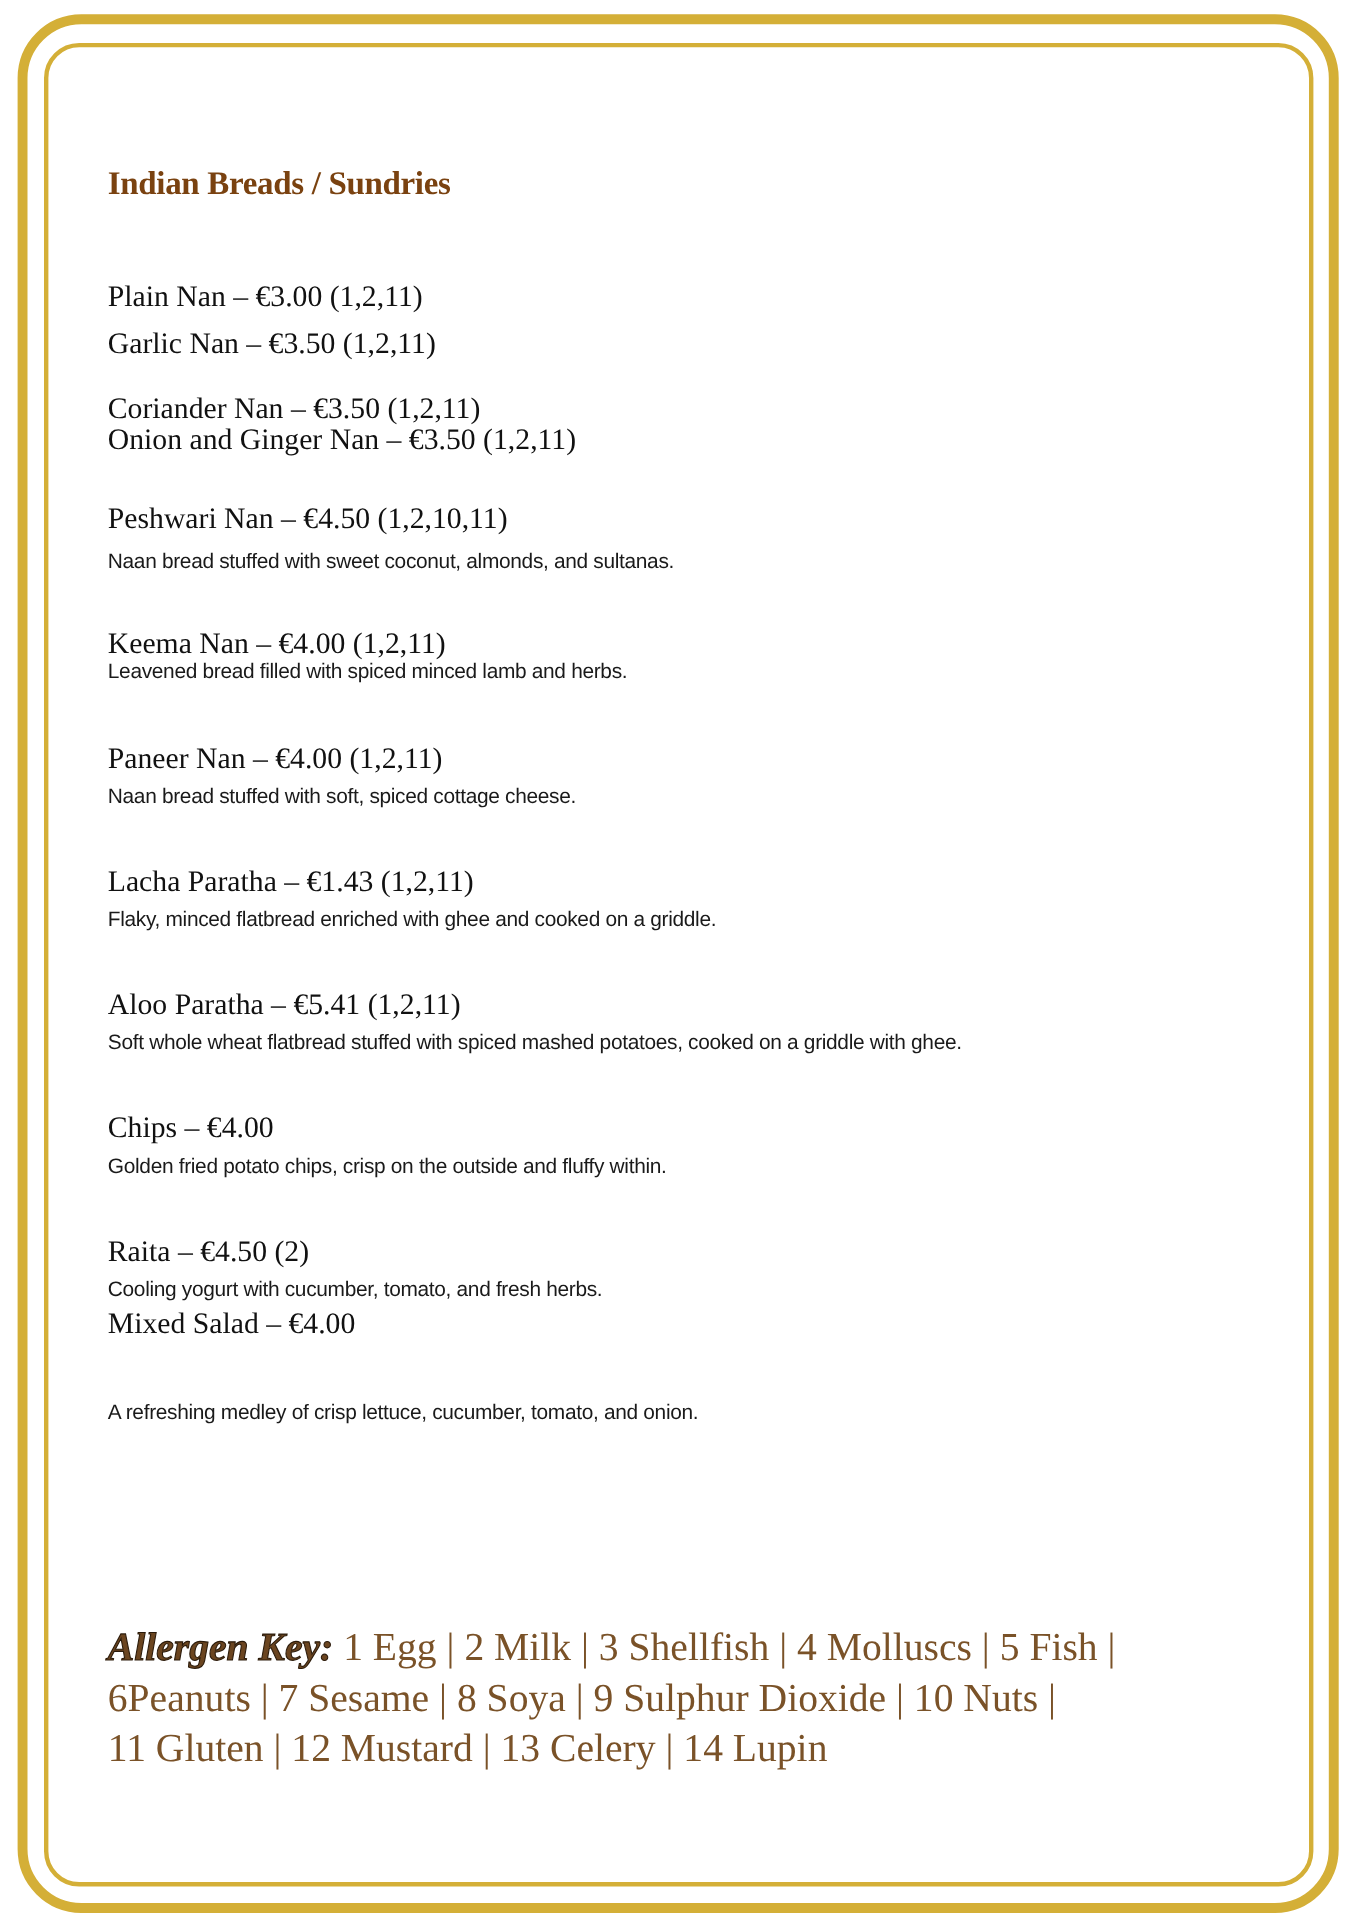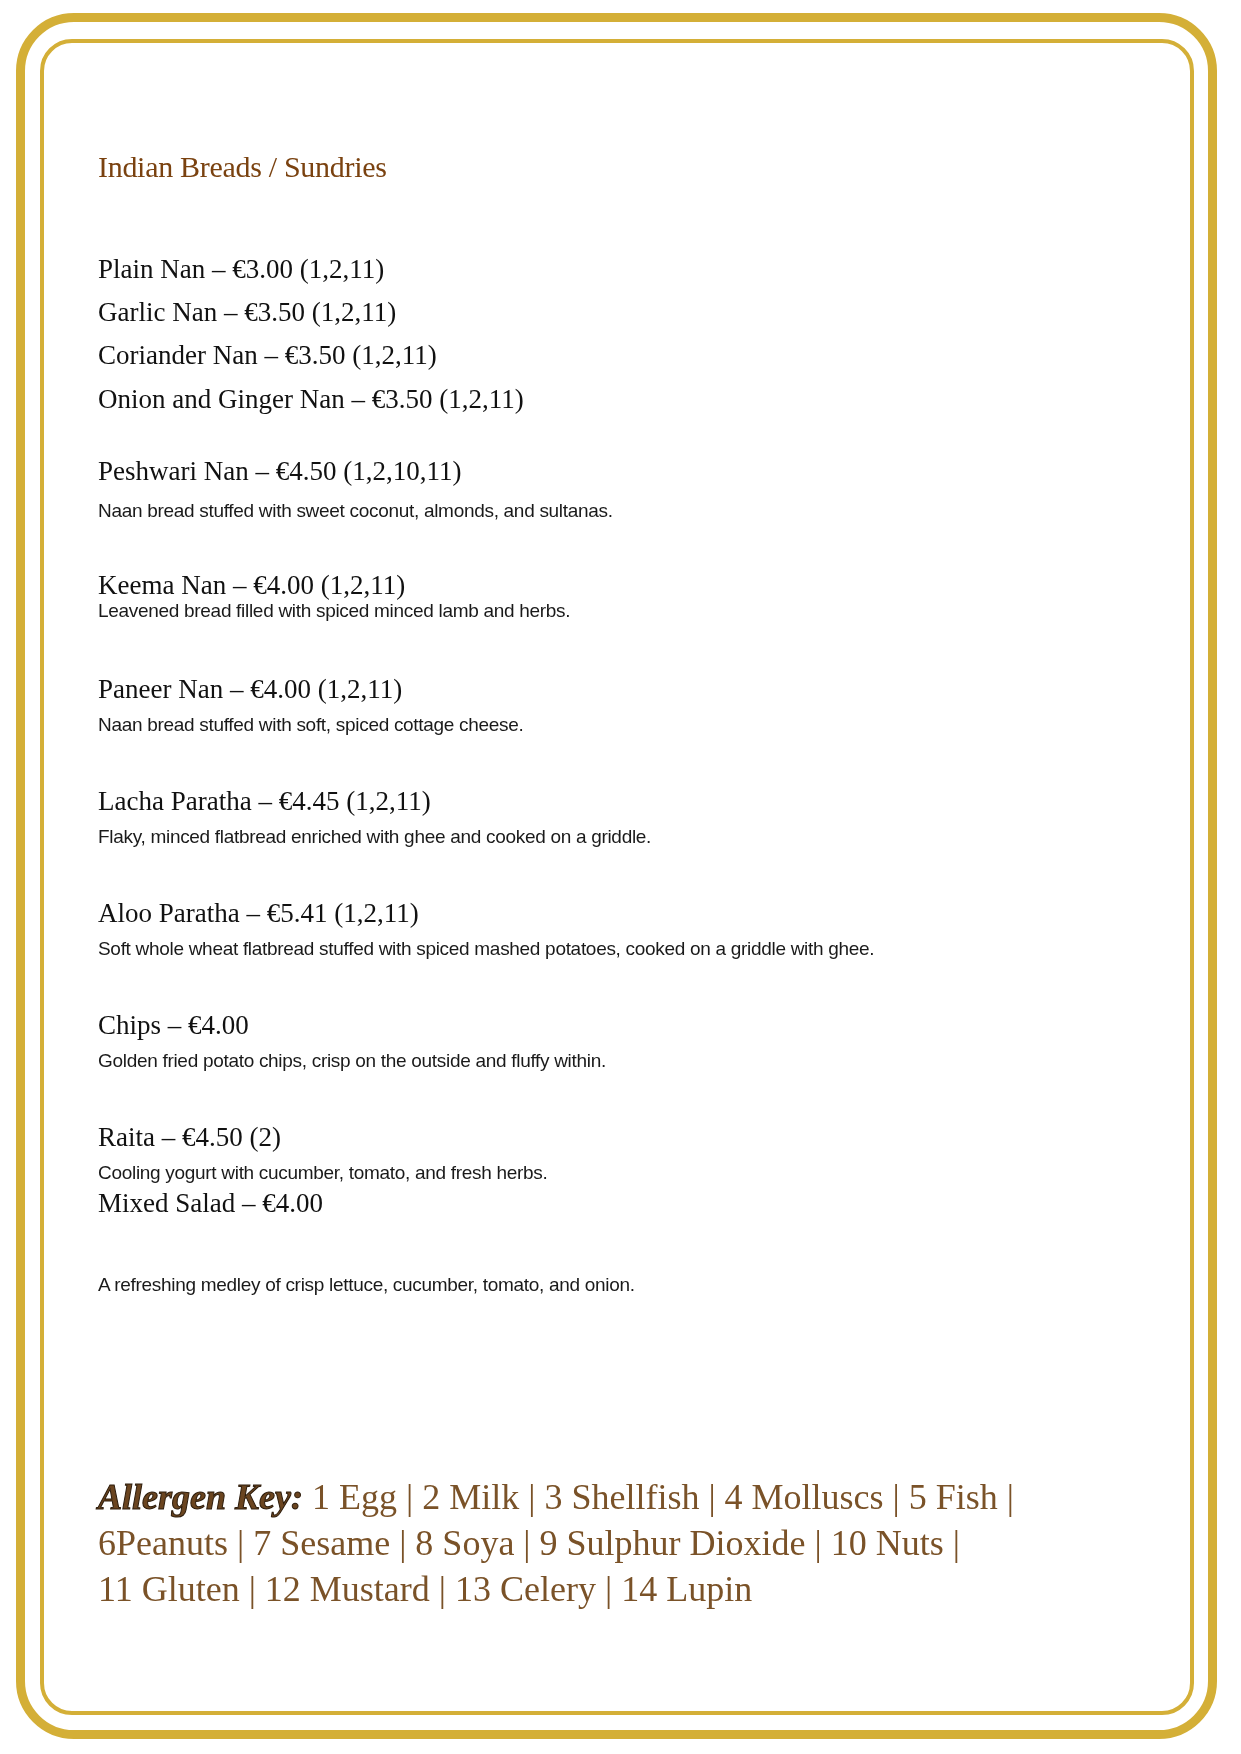--- a/index.html
+++ b/index.html
@@ -9,21 +9,21 @@
     box-sizing: border-box; border: 9px solid #d4af37; border-radius: 58px;
   }
   .frame-inner {
     position: absolute; left: 40px; top: 39px; width: 1154px; height: 1676px;
     box-sizing: border-box; border: 4px solid #d4af37; border-radius: 32px;
   }
   .content { position: absolute; left: 98px; top: 0; width: 1060px; }
   .title {
     position: absolute; top: 150px; left: 0;
     font-family: "Liberation Serif", "DejaVu Serif", serif;
-    font-size: 30px; font-weight: normal; color: #7a4210; white-space: nowrap;
+    font-size: 30px; font-weight: bold; color: #7a4210; white-space: nowrap;
     letter-spacing: -0.3px;
   }
   .item-name {
     position: absolute; left: 0; white-space: nowrap;
     font-family: "Liberation Serif", "DejaVu Serif", serif;
     font-size: 27px; font-weight: normal; color: #111111;
   }
   .item-desc {
     position: absolute; left: 0; white-space: nowrap;
     font-family: "Liberation Sans", "DejaVu Sans", sans-serif;
@@ -43,33 +43,33 @@
 <body>
 
 <div class="frame-outer"></div>
 <div class="frame-inner"></div>
 
 <div class="content">
   <div class="title">Indian Breads / Sundries</div>
 
   <div class="item-name" style="top:254px">Plain Nan – €3.00 (1,2,11)</div>
   <div class="item-name" style="top:297px">Garlic Nan – €3.50 (1,2,11)</div>
-  <div class="item-name" style="top:340px">Coriander Nan – €3.50 (1,2,11)</div>
+  <div class="item-name" style="top:356px">Coriander Nan – €3.50 (1,2,11)</div>
   <div class="item-name" style="top:384px">Onion and Ginger Nan – €3.50 (1,2,11)</div>
 
   <div class="item-name" style="top:456px">Peshwari Nan – €4.50 (1,2,10,11)</div>
   <div class="item-desc" style="top:500px">Naan bread stuffed with sweet coconut, almonds, and sultanas.</div>
 
   <div class="item-name" style="top:570px">Keema Nan – €4.00 (1,2,11)</div>
   <div class="item-desc" style="top:600px">Leavened bread filled with spiced minced lamb and herbs.</div>
 
   <div class="item-name" style="top:674px">Paneer Nan – €4.00 (1,2,11)</div>
   <div class="item-desc" style="top:714px">Naan bread stuffed with soft, spiced cottage cheese.</div>
 
-  <div class="item-name" style="top:786px">Lacha Paratha – €4.45 (1,2,11)</div>
+  <div class="item-name" style="top:786px">Lacha Paratha – €1.43 (1,2,11)</div>
   <div class="item-desc" style="top:826px">Flaky, minced flatbread enriched with ghee and cooked on a griddle.</div>
 
   <div class="item-name" style="top:898px">Aloo Paratha – €5.41 (1,2,11)</div>
   <div class="item-desc" style="top:938px">Soft whole wheat flatbread stuffed with spiced mashed potatoes, cooked on a griddle with ghee.</div>
 
   <div class="item-name" style="top:1010px">Chips – €4.00</div>
   <div class="item-desc" style="top:1050px">Golden fried potato chips, crisp on the outside and fluffy within.</div>
 
   <div class="item-name" style="top:1122px">Raita – €4.50 (2)</div>
   <div class="item-desc" style="top:1162px">Cooling yogurt with cucumber, tomato, and fresh herbs.</div>

